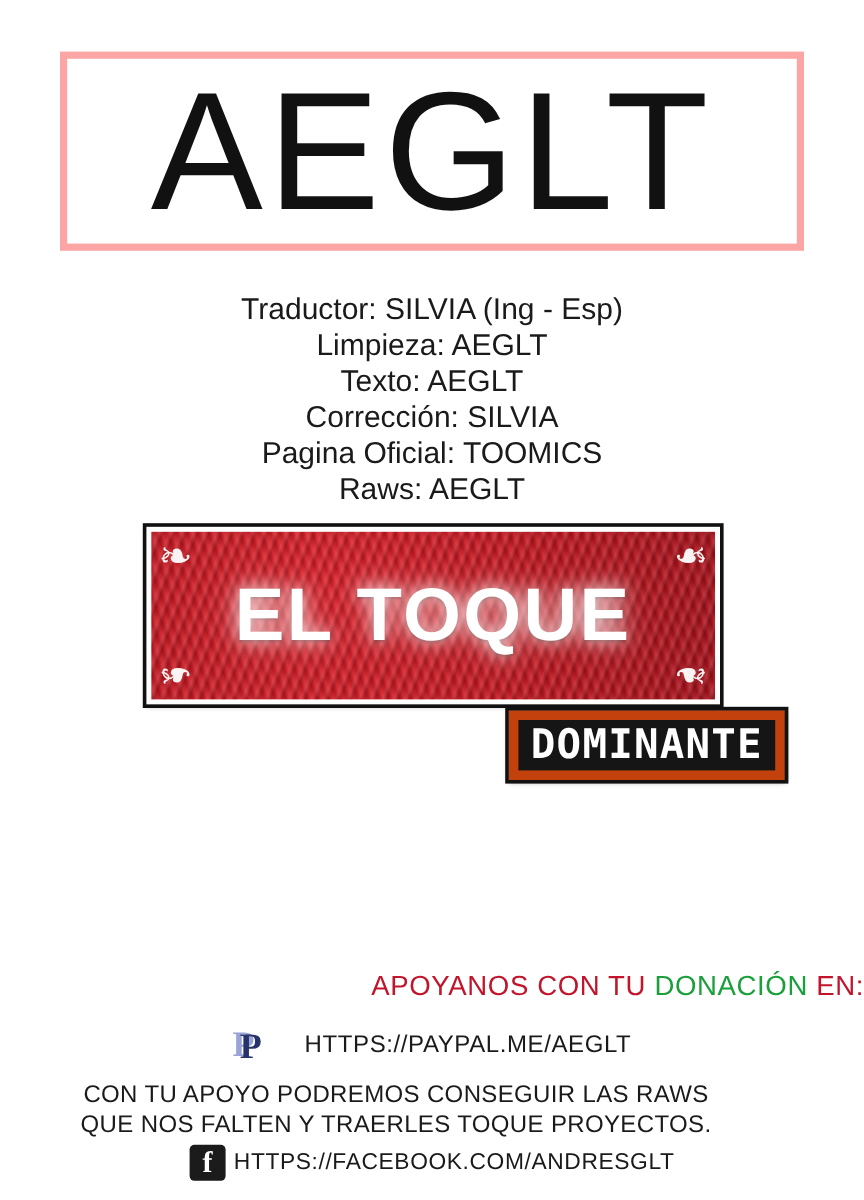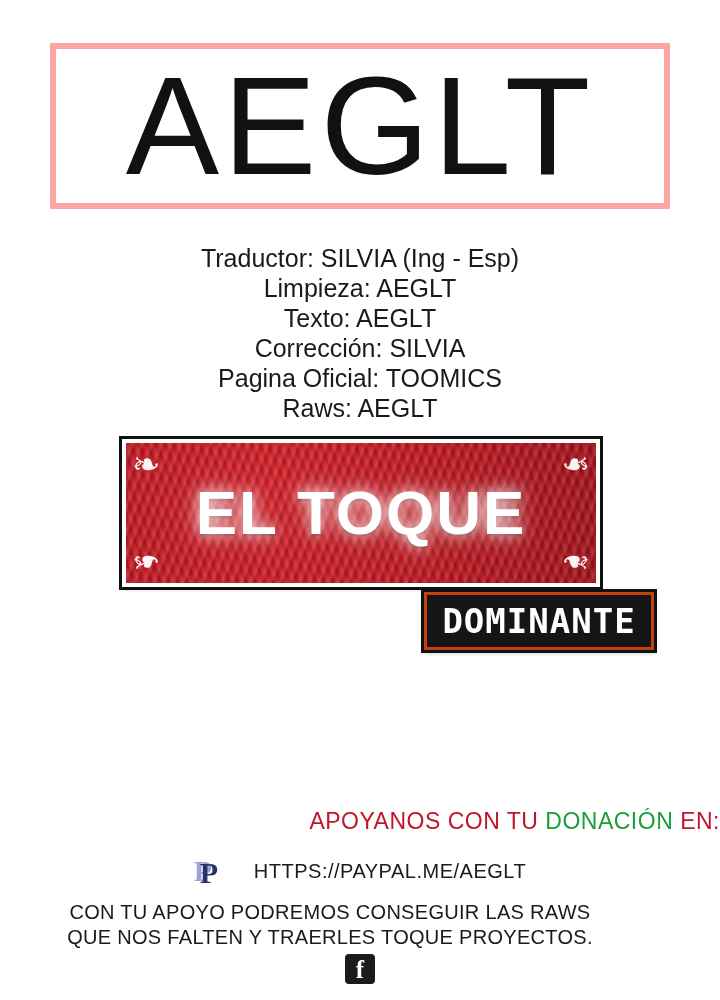--- a/index.html
+++ b/index.html
@@ -105,21 +105,21 @@
     z-index: 2;
   }
 
   .title-sub-box {
     position: absolute;
     left: 424px;
     top: 592px;
     width: 230px;
     height: 58px;
     background: #151515;
-    border: 3px solid #c2410c;
+    border: 8px solid #c2410c;
     outline: 3px solid #111111;
     box-sizing: border-box;
     display: flex;
     align-items: center;
     justify-content: center;
     box-shadow: 0 2px 5px rgba(0,0,0,0.4);
   }
   .title-sub {
     font-family: "DejaVu Sans Mono", monospace;
     font-size: 34px;
@@ -271,13 +271,14 @@
 
 <div class="support-text">
   <div>CON TU APOYO PODREMOS CONSEGUIR LAS RAWS</div>
   <div>QUE NOS FALTEN Y TRAERLES TOQUE PROYECTOS.</div>
 </div>
 
 <div class="fb-row">
   <span class="fb-icon">
     <span>f</span>
   </span>
+  <span class="fb-url">HTTPS://FACEBOOK.COM/ANDRESGLT</span>
 </div>
 
 </body></html>

